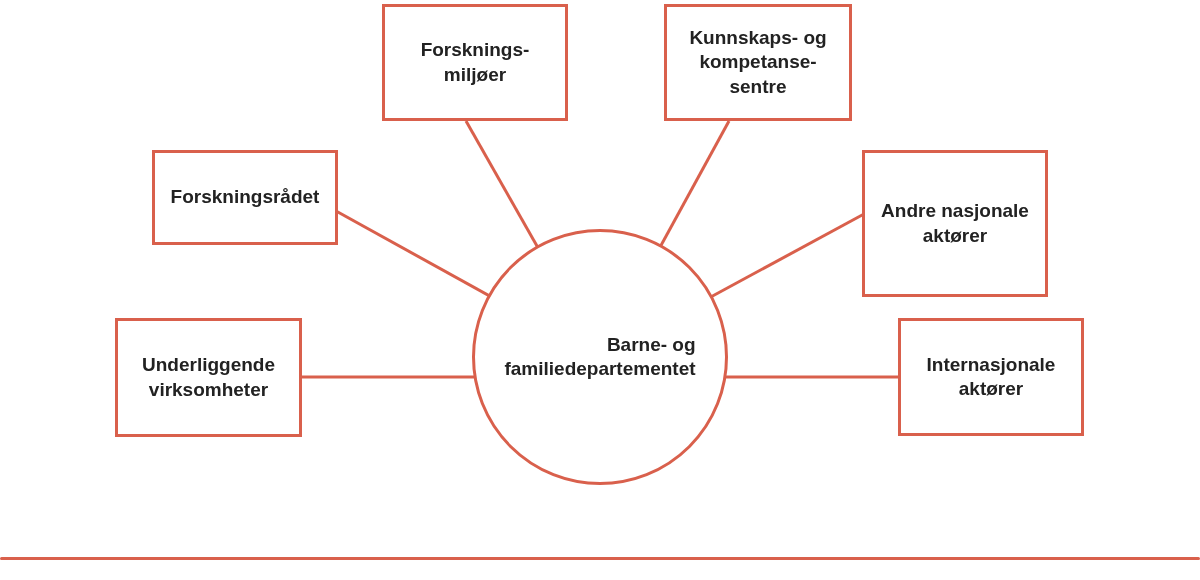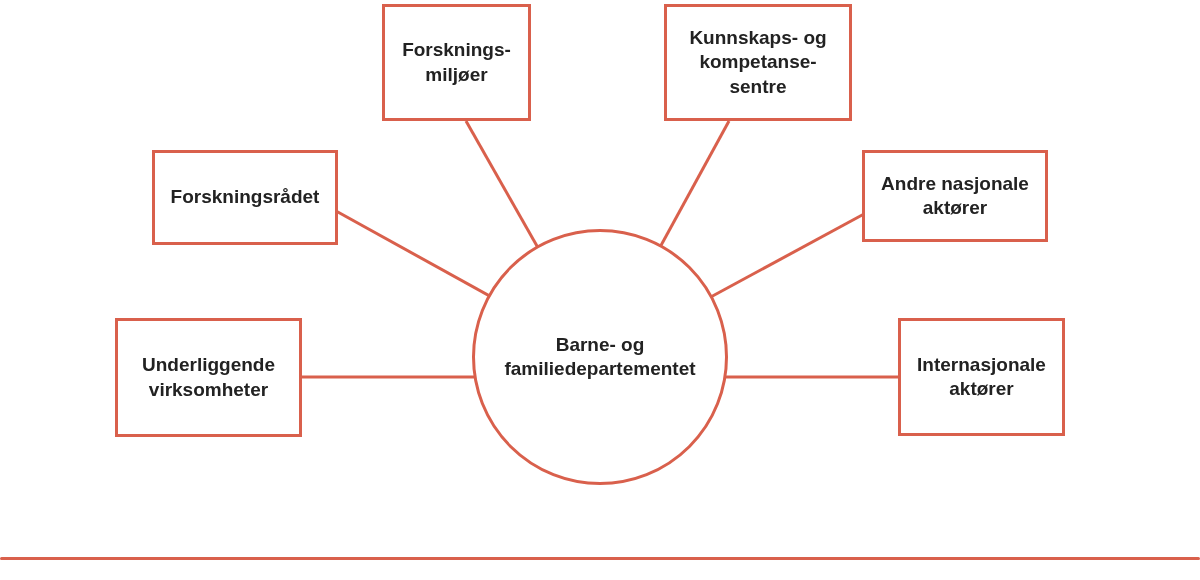--- a/index.html
+++ b/index.html
@@ -31,31 +31,32 @@
     justify-content: center;
     text-align: center;
     background: var(--bg);
     border: 3px solid var(--accent);
     color: var(--text);
     font-size: 19px;
     font-weight: 600;
     line-height: 1.28;
     white-space: pre-line;
   }
-  #node-1 { left: 382px; top: 4px;   width: 149px; height: 117px; }
+  #node-1 { left: 382px; top: 4px;   width: 186px; height: 117px; }
   #node-2 { left: 664px; top: 4px;   width: 188px; height: 117px; }
   #node-3 { left: 152px; top: 150px; width: 186px; height: 95px; }
-  #node-4 { left: 862px; top: 150px; width: 186px; height: 92px; }
+  #node-4 { left: 862px; top: 150px; width: 186px; height: 147px; }
   #node-5 { left: 115px; top: 318px; width: 187px; height: 119px; text-align: center; }
-  #node-6 { left: 898px; top: 318px; width: 167px; height: 118px; }
+  #node-6 { left: 898px; top: 318px; width: 186px; height: 118px; }
   #center-node {
     left: 472px; top: 229px;
     width: 256px; height: 256px;
     border-radius: 50%;
     z-index: 3;
+    text-align: right;
   }
   .bottom-rule {
     position: absolute;
     left: 0; right: 0;
     top: 557px;
     height: 3px;
     background: var(--accent);
     border-radius: 2px;
     z-index: 2;
   }

